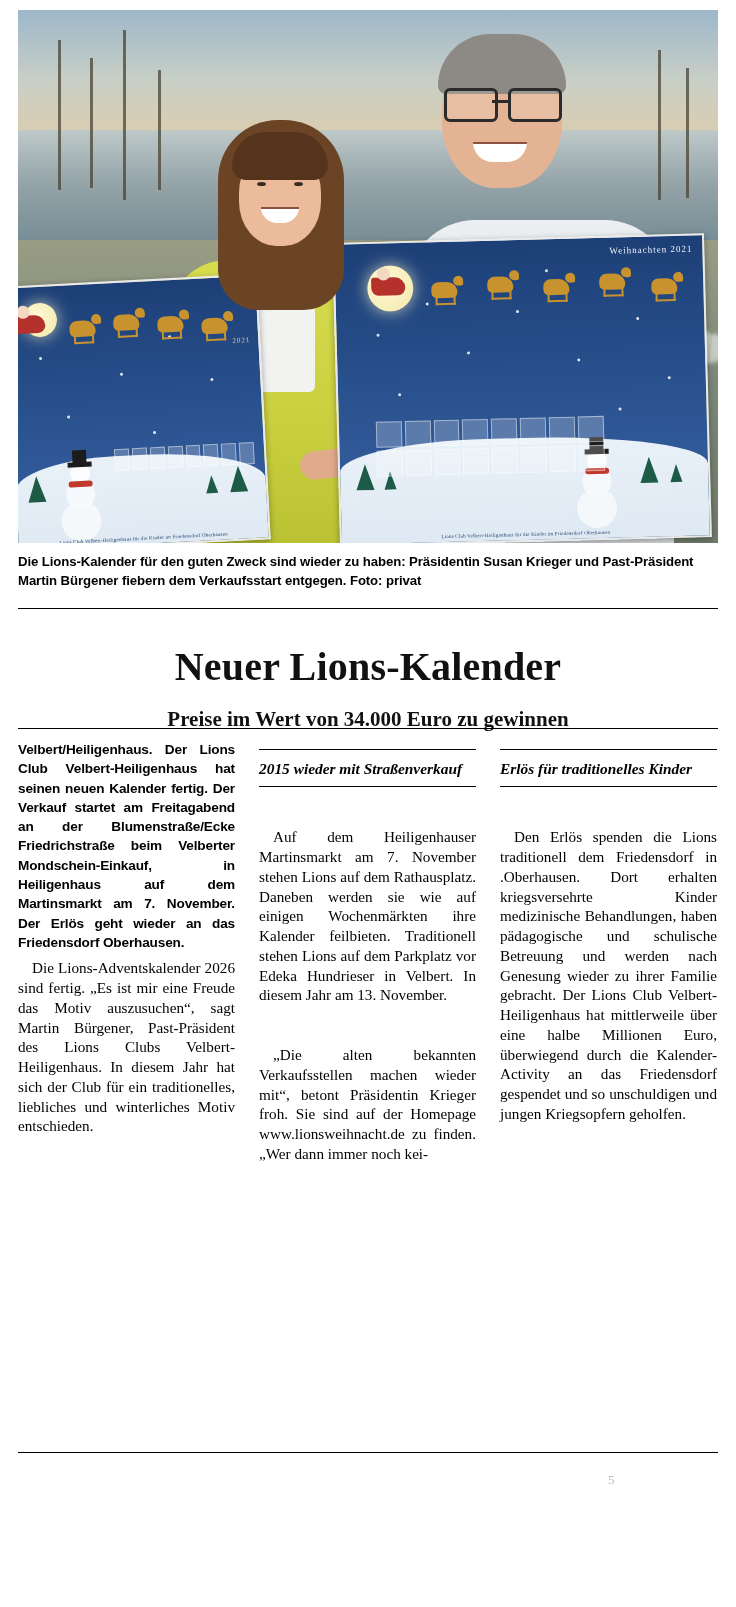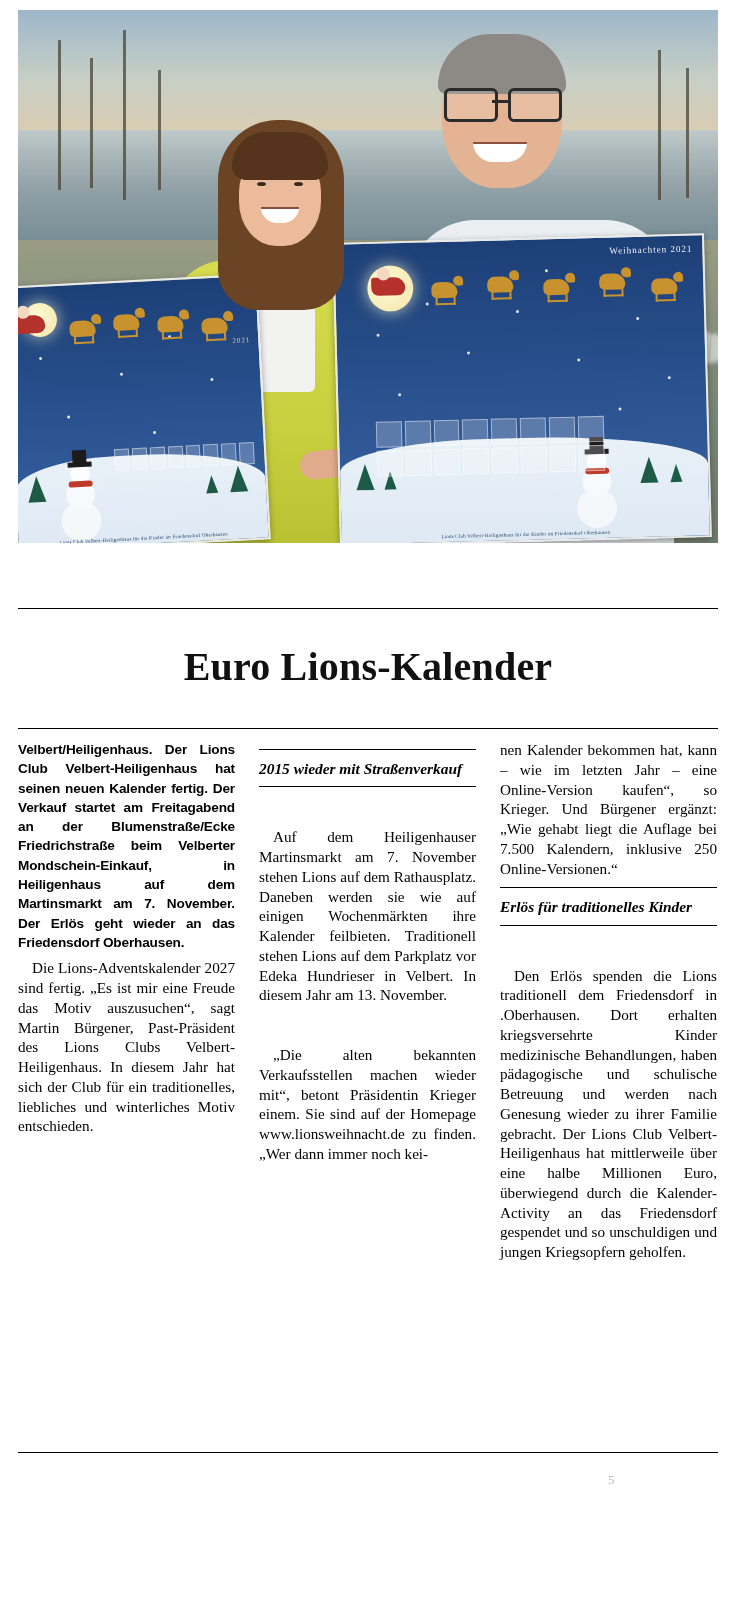--- a/index.html
+++ b/index.html
@@ -525,43 +525,47 @@
             <i></i>
             <i></i>
             <i></i>
             <i></i>
         </div>
         <div class="cal-caption-strip">Lions Club Velbert-Heiligenhaus für die Kinder im Friedensdorf Oberhausen</div>
       </div>
     </div>
   </div>
 
+  <div class="caption">
+    <span>Die Lions-Kalender für den guten Zweck sind wieder zu haben: Präsidentin Susan Krieger und Past-Präsident Martin Bürgener fiebern dem Verkaufsstart entgegen.</span>
+    <span class="credit">Foto: privat</span>
+  </div>
 
   <div class="rule-top"></div>
 
-  <h1 class="headline">Euro Lions-Kalender</h1>
+  <h1 class="headline">Neuer Lions-Kalender</h1>
+  <h2 class="subhead">Preise im Wert von 34.000 Euro zu gewinnen</h2>
   <div class="rule-sub"></div>
 
   <div class="columns">
 
     <div class="col">
       <p class="lead">Velbert/Heiligenhaus. Der Lions Club Velbert-Heiligenhaus hat seinen neuen Kalender fertig. Der Verkauf startet am Freitagabend an der Blumenstraße/Ecke Friedrichstraße beim Velberter Mondschein-Einkauf, in Heiligenhaus auf dem Martinsmarkt am 7. November. Der Erlös geht wieder an das Friedensdorf Oberhausen.</p>
-      <p class="indent" style="margin-top:6px;">Die Lions-Adventskalender 2027 sind fertig. „Es ist mir eine Freude das Motiv auszusuchen“, sagt Martin Bürgener, Past-Präsident des Lions Clubs Velbert-Heiligenhaus. In diesem Jahr hat sich der Club für ein traditionelles, liebliches und winterliches Motiv entschieden.</p>
+      <p class="indent" style="margin-top:6px;">Die Lions-Adventskalender 2026 sind fertig. „Es ist mir eine Freude das Motiv auszusuchen“, sagt Martin Bürgener, Past-Präsident des Lions Clubs Velbert-Heiligenhaus. In diesem Jahr hat sich der Club für ein traditionelles, liebliches und winterliches Motiv entschieden.</p>
     </div>
 
     <div class="col">
       <div class="sep"></div>
       <p class="crosshead">2015 wieder mit Straßenverkauf</p>
       <div class="sep tight"></div>
       <p class="indent">Auf dem Heiligenhauser Martinsmarkt am 7. November stehen Lions auf dem Rathausplatz. Daneben werden sie wie auf einigen Wochenmärkten ihre Kalender feilbieten. Traditionell stehen Lions auf dem Parkplatz vor Edeka Hundrieser in Velbert. In diesem Jahr am 13. November.</p>
-      <p class="indent">„Die alten bekannten Verkaufsstellen machen wieder mit“, betont Präsidentin Krieger einem. Sie sind auf der Homepage www.lionsweihnacht.de zu finden. „Wer dann immer noch kei-</p>
+      <p class="indent">„Die alten bekannten Verkaufsstellen machen wieder mit“, betont Präsidentin Krieger froh. Sie sind auf der Homepage www.lionsweihnacht.de zu finden. „Wer dann immer noch kei-</p>
     </div>
 
     <div class="col">
-      <p>nen Kalender bekommen hat, kann – wie im letzten Jahr – eine Online-Version kaufen“, so Krieger. Und Bürgener ergänzt: „Wie gehabt liegt die Auflage bei 7.500 Kalendern, inklusive 250 Online-Versionen.“</p>
       <div class="sep"></div>
       <p class="crosshead">Erlös für traditionelles Kinder</p>
       <div class="sep tight"></div>
       <p class="indent">Den Erlös spenden die Lions traditionell dem Friedensdorf in .Oberhausen. Dort erhalten kriegsversehrte Kinder medizinische Behandlungen, haben pädagogische und schulische Betreuung und werden nach Genesung wieder zu ihrer Familie gebracht. Der Lions Club Velbert-Heiligenhaus hat mittlerweile über eine halbe Millionen Euro, überwiegend durch die Kalender-Activity an das Friedensdorf gespendet und so unschuldigen und jungen Kriegsopfern geholfen.</p>
     </div>
 
   </div>
 
   <div class="footer-rule"></div>
   <div class="page-mark">5</div>

